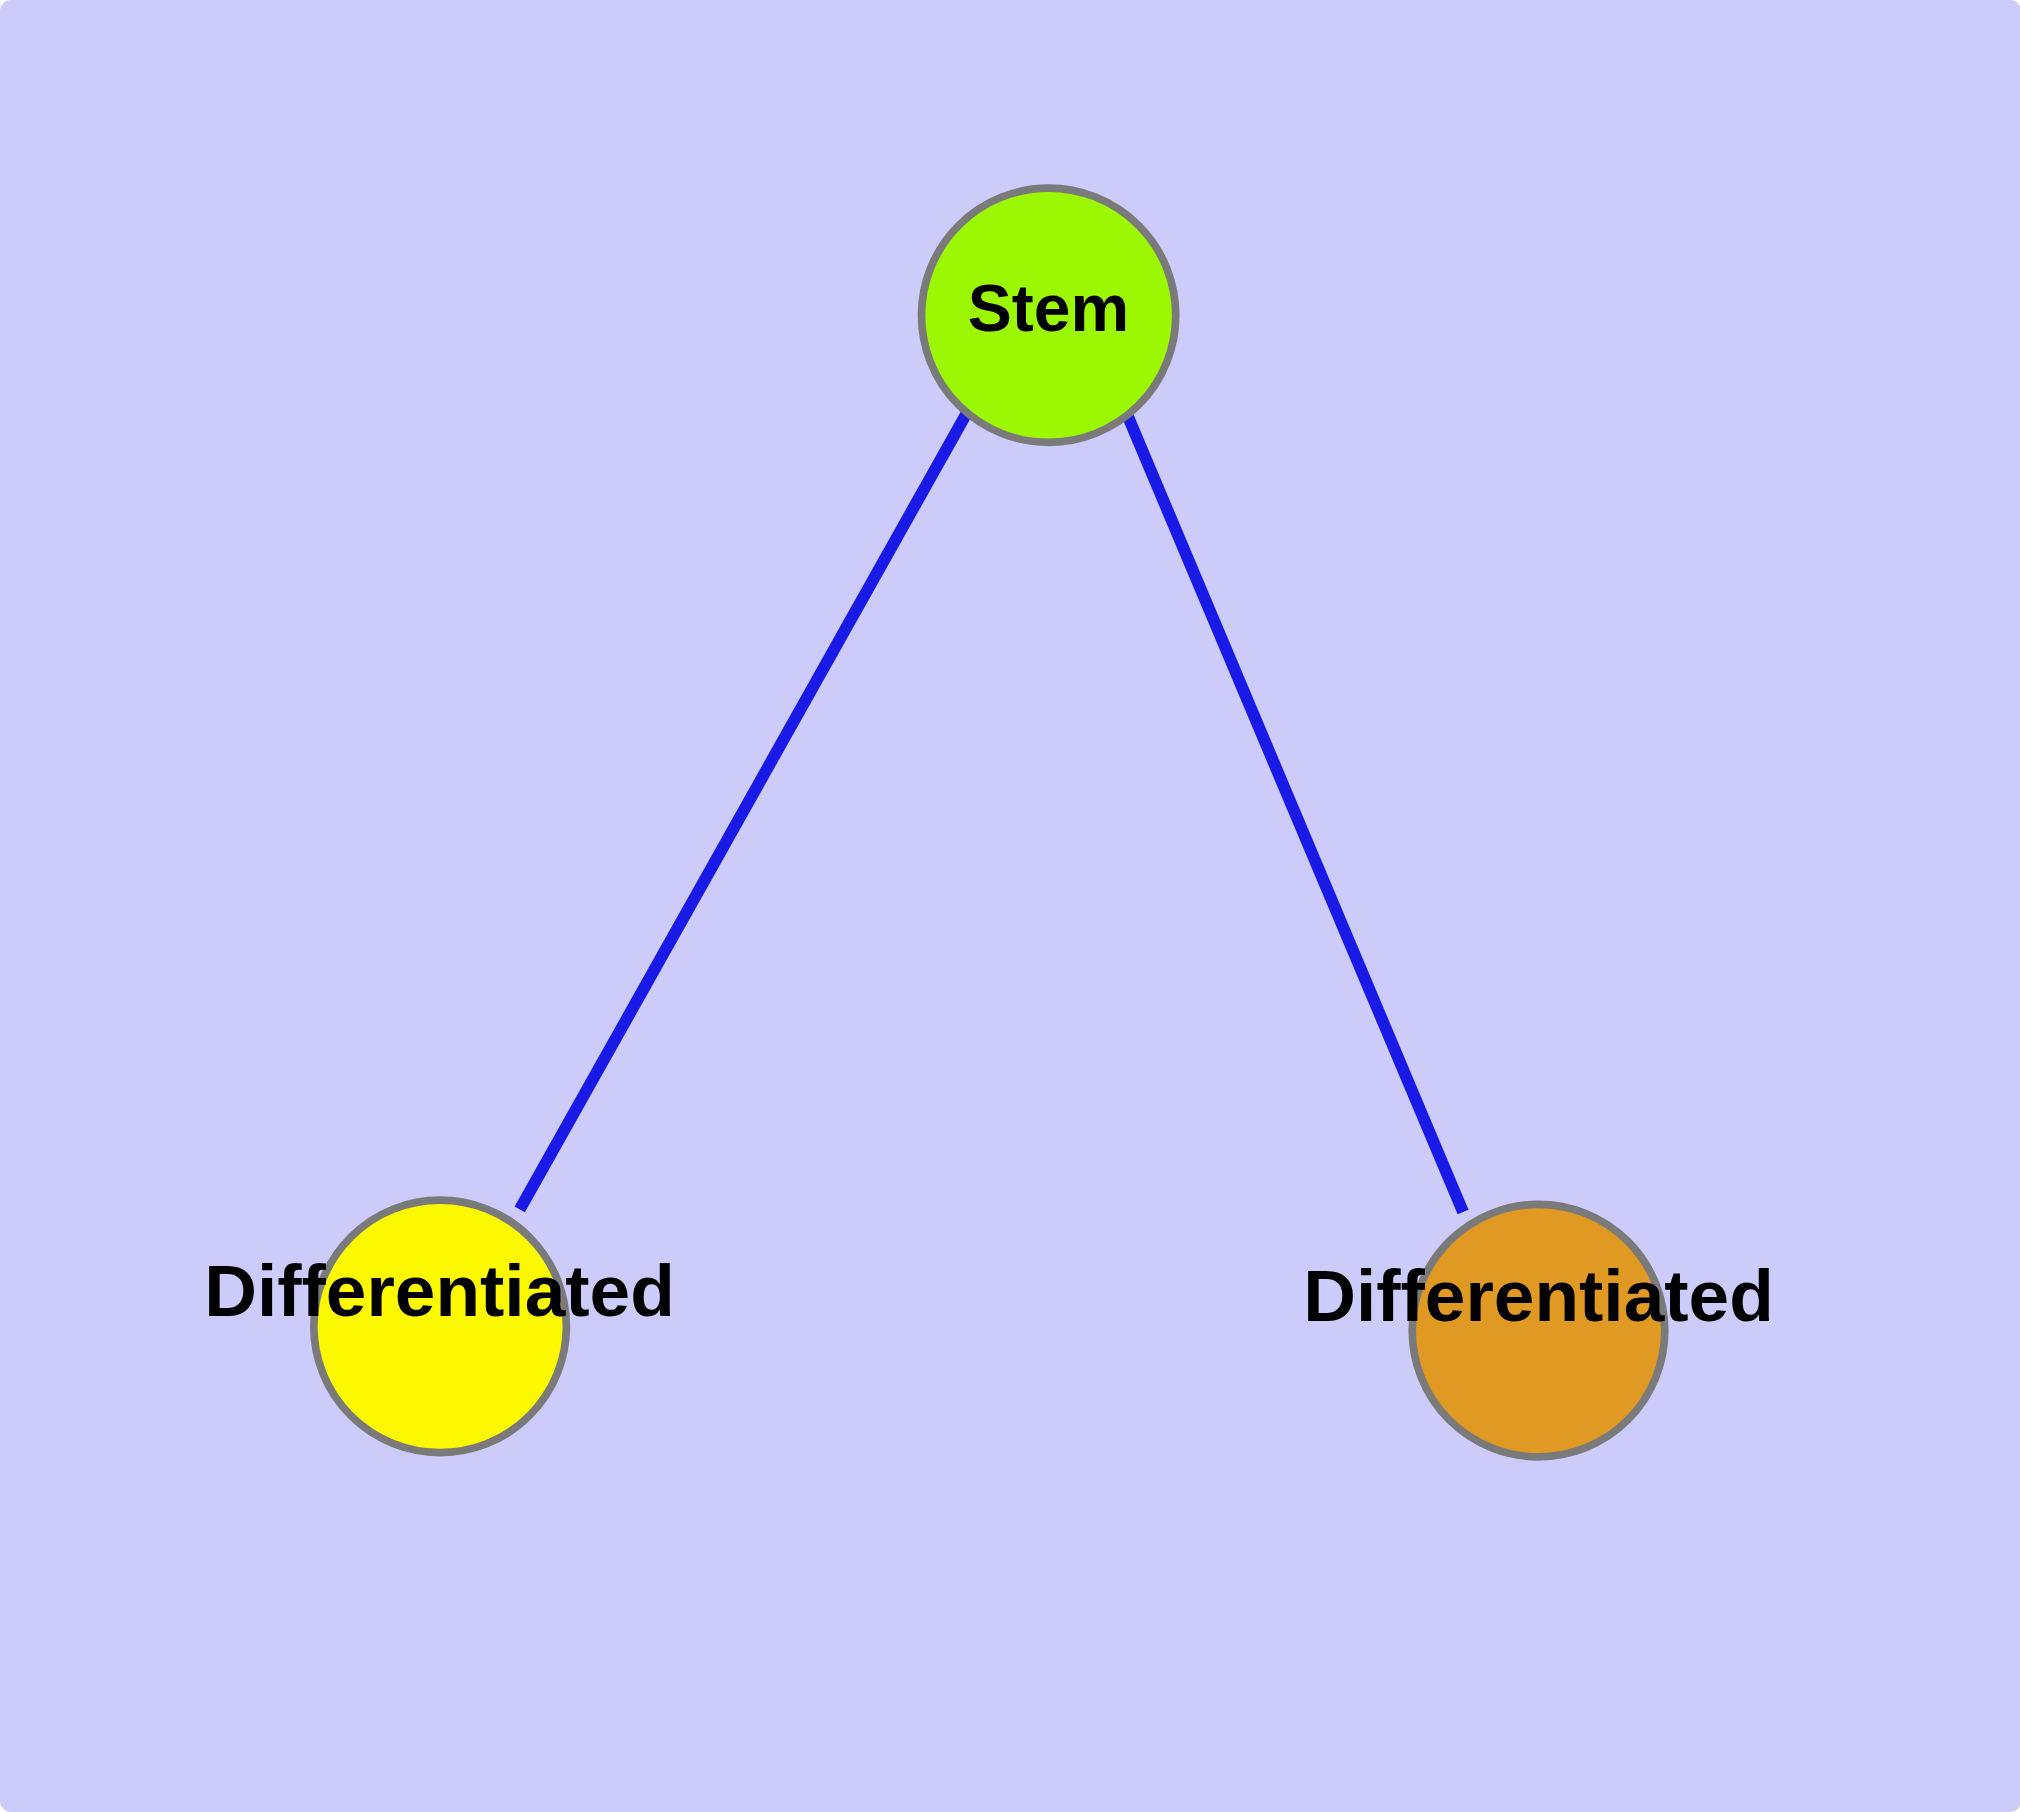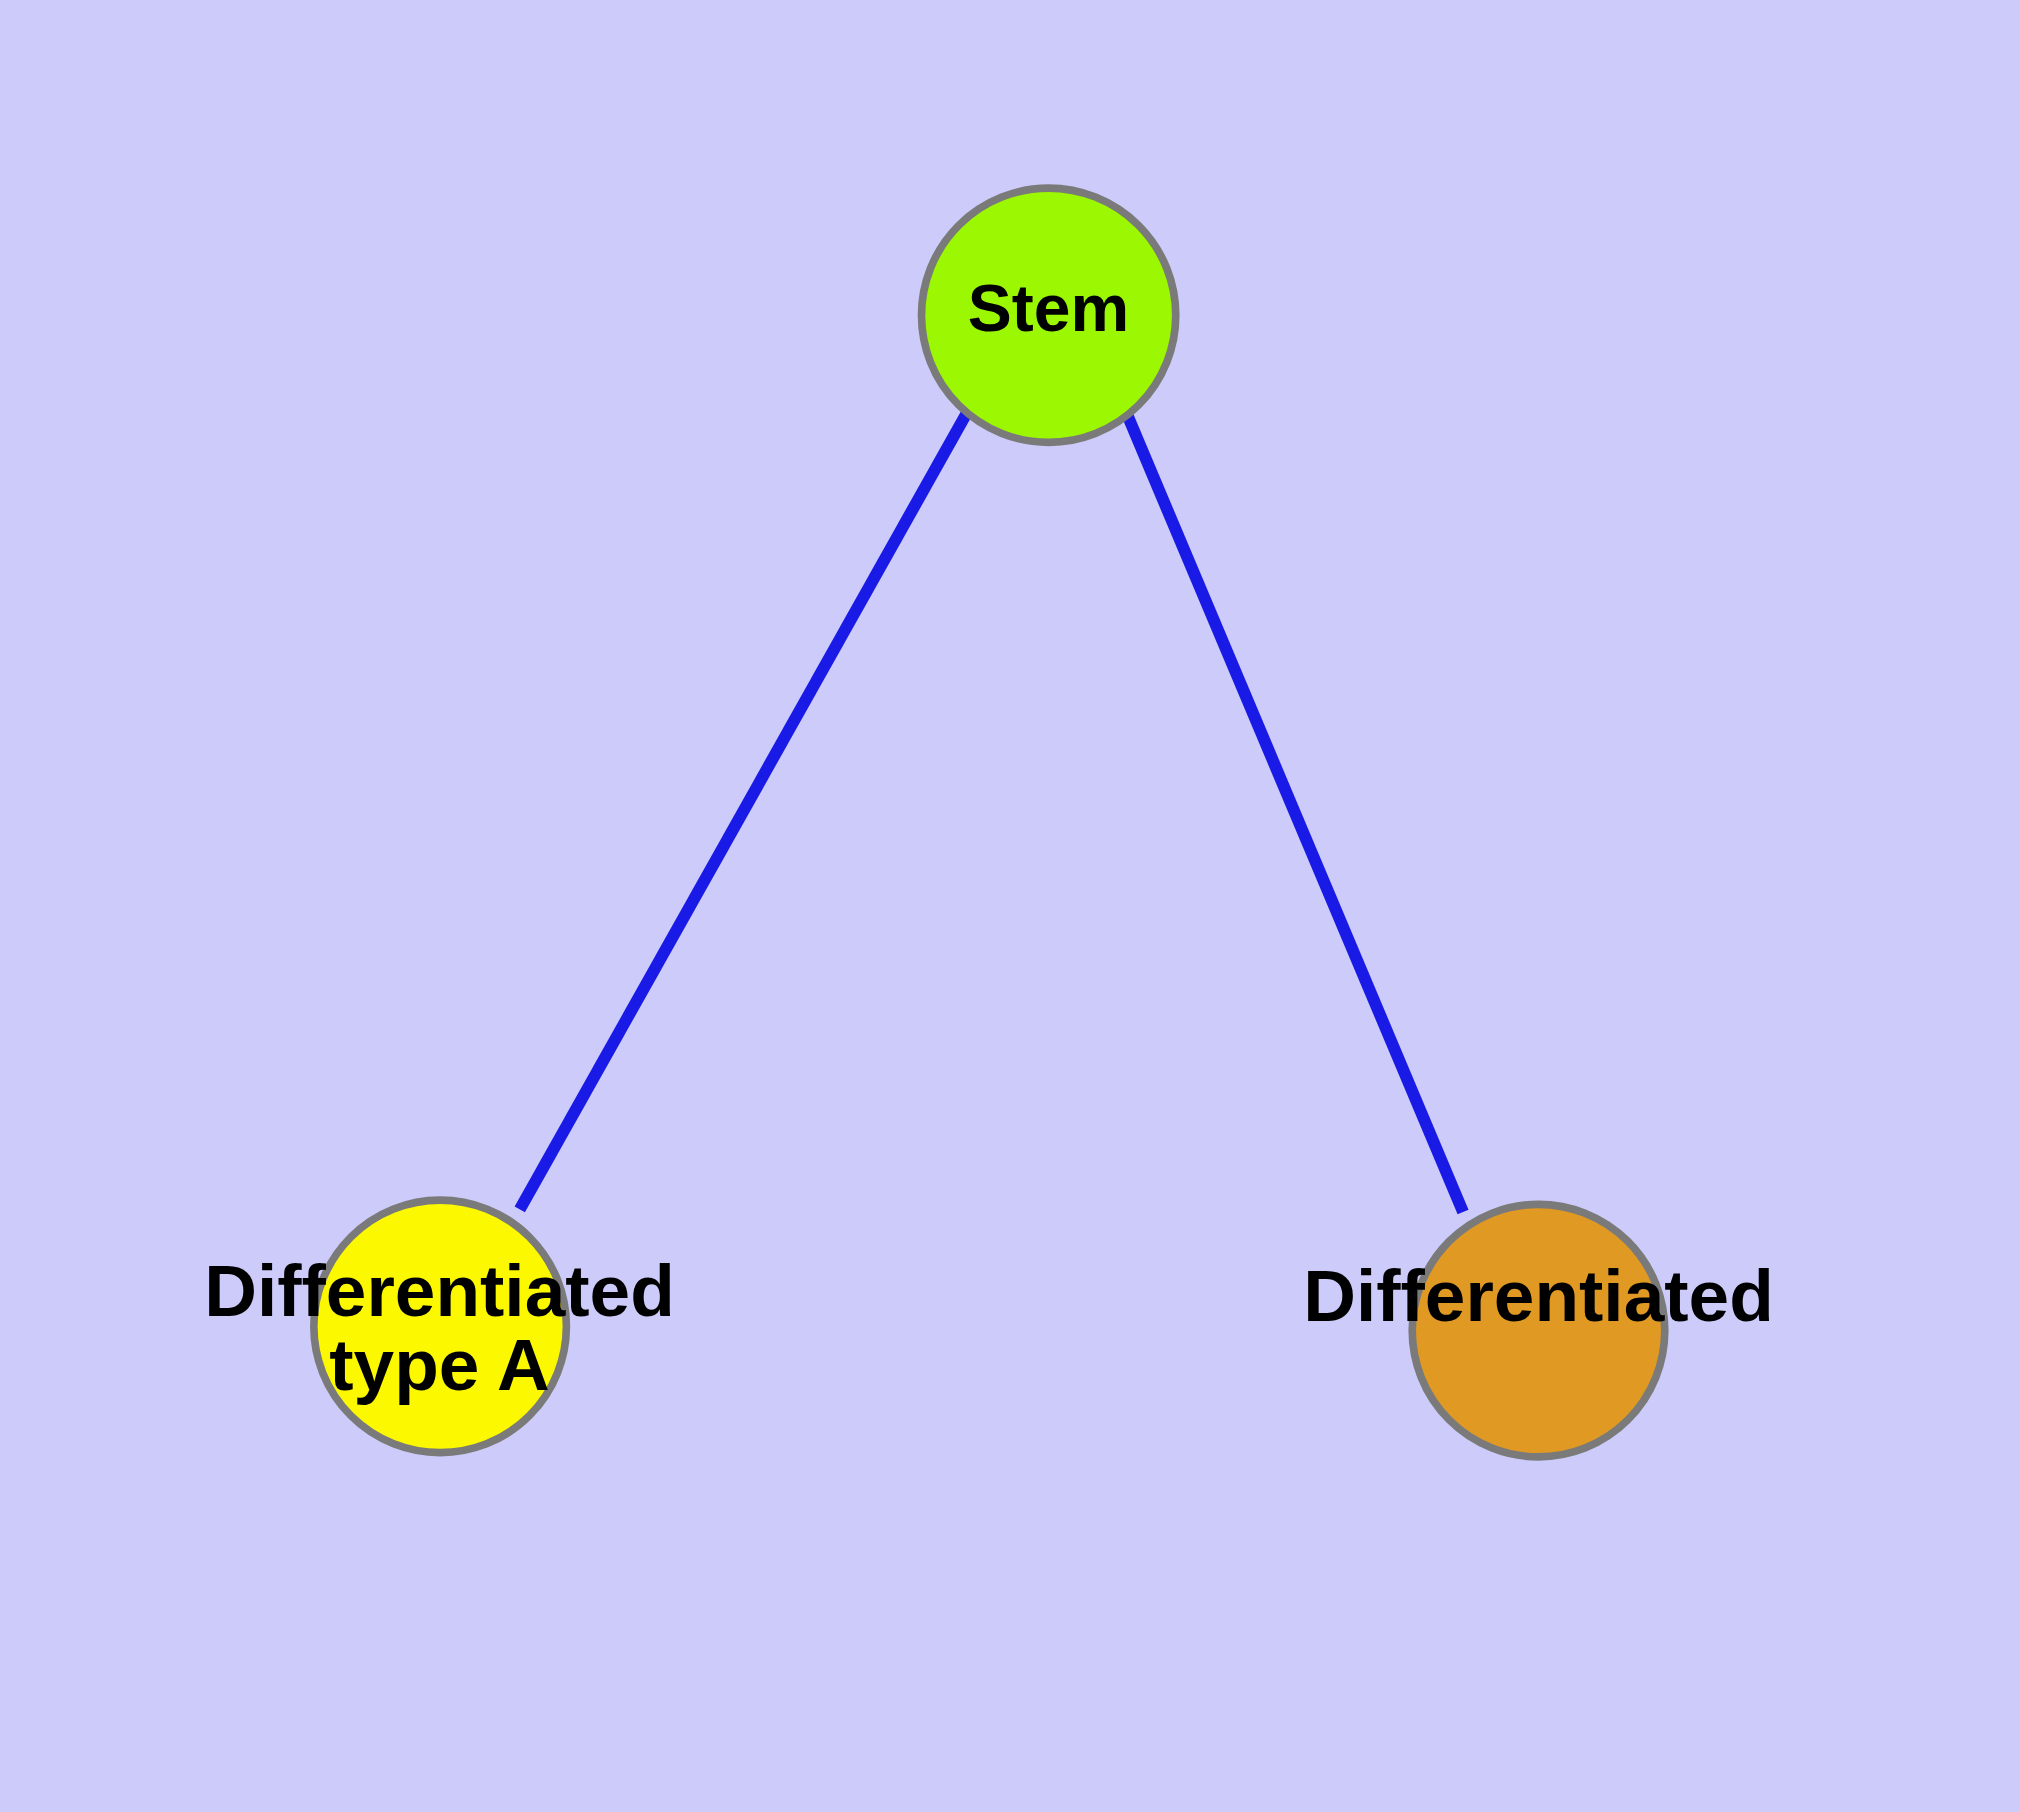--- a/index.html
+++ b/index.html
@@ -7,20 +7,21 @@
     padding: 0;
     background: #ffffff;
   }
   #canvas {
     position: relative;
     width: 2021px;
     height: 1812px;
     background: #cccbf9;
     overflow: hidden;
     font-family: "Liberation Sans", sans-serif;
+    border-radius: 11px;
   }
   #graph-svg {
     position: absolute;
     left: 0;
     top: 0;
     width: 2021px;
     height: 1812px;
   }
   .node-label {
     position: absolute;
@@ -66,21 +67,20 @@
       <circle cx="1237" cy="372" r="150" fill="#9cf702" stroke="#7a7a7a" stroke-width="9"></circle>
       <circle cx="519" cy="1565" r="149" fill="#fbf800" stroke="#7a7a7a" stroke-width="9"></circle>
       <circle cx="1815" cy="1570" r="149" fill="#e09a24" stroke="#7a7a7a" stroke-width="9"></circle>
     </g>
   </svg>
 
   <div class="node-label" id="label-stem" style="color: rgb(0, 0, 0);">Stem</div>
 
   <div class="node-label" id="label-diff-a" style="color: rgb(0, 0, 0);">
     <div>Differentiated</div>
-    <div>type A</div>
   </div>
 
   <div class="node-label" id="label-diff-b" style="color: rgb(0, 0, 0);">
     <div>Differentiated</div>
   </div>
 
 </div>
 
 
 </body></html>

